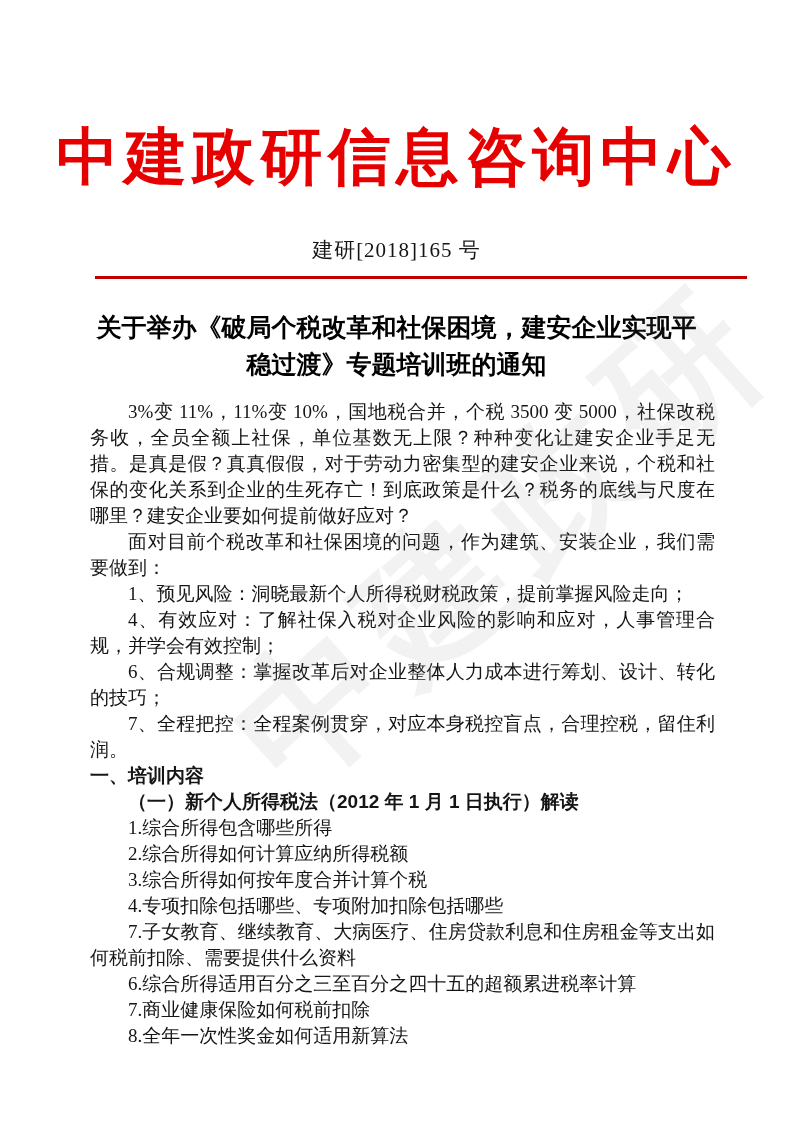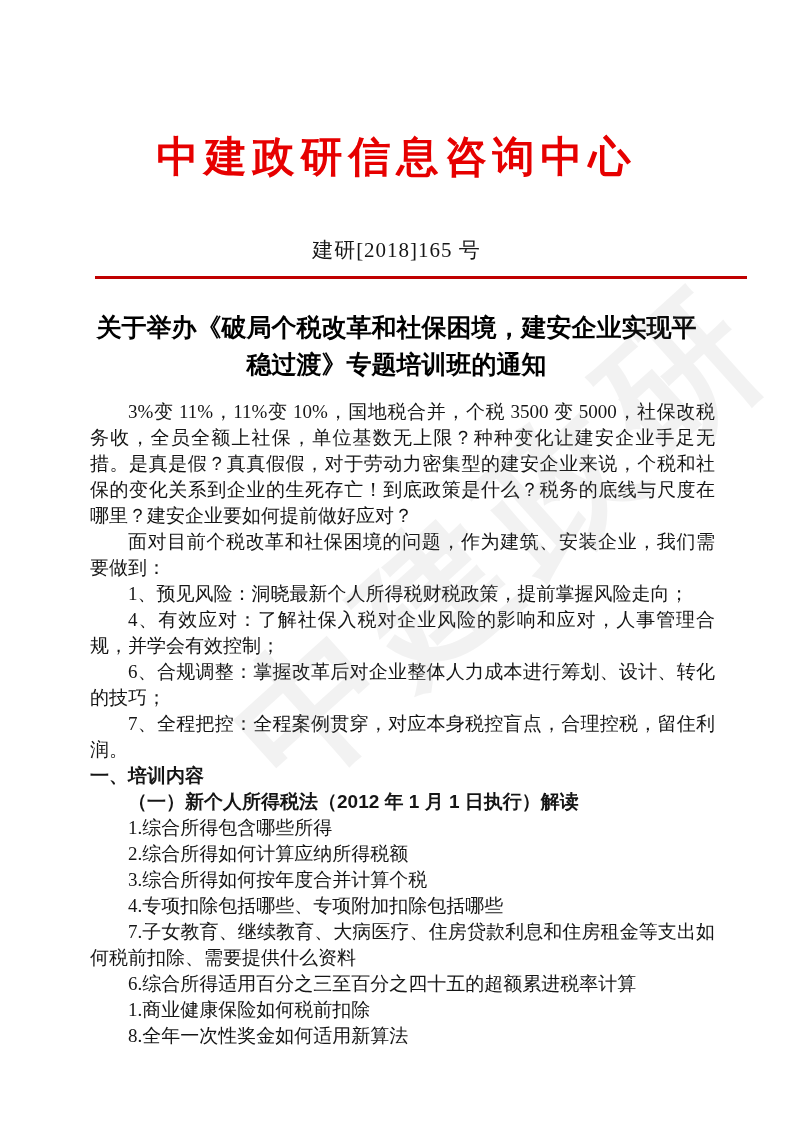--- a/index.html
+++ b/index.html
@@ -32,21 +32,21 @@
     pointer-events: none;
     user-select: none;
   }
   .org-name {
     margin: 0;
     padding-top: 118px;
     text-align: center;
     color: #e60000;
     font-family: "Liberation Sans", sans-serif;
     font-weight: bold;
-    font-size: 42px;
+    font-size: 62px;
     line-height: 78px;
     letter-spacing: 6px;
     white-space: nowrap;
   }
   .doc-number {
     margin-top: 41px;
     text-align: center;
     font-size: 21px;
     line-height: 26px;
     letter-spacing: 1px;
@@ -119,17 +119,17 @@
 
     <p class="section-heading">一、培训内容</p>
     <p class="subsection-heading">（一）新个人所得税法（2012 年 1 月 1 日执行）解读</p>
 
     <p class="para">1.综合所得包含哪些所得</p>
     <p class="para">2.综合所得如何计算应纳所得税额</p>
     <p class="para">3.综合所得如何按年度合并计算个税</p>
     <p class="para">4.专项扣除包括哪些、专项附加扣除包括哪些</p>
     <p class="para">7.子女教育、继续教育、大病医疗、住房贷款利息和住房租金等支出如何税前扣除、需要提供什么资料</p>
     <p class="para">6.综合所得适用百分之三至百分之四十五的超额累进税率计算</p>
-    <p class="para">1.商业健康保险如何税前扣除</p>
+    <p class="para">7.商业健康保险如何税前扣除</p>
     <p class="para">8.全年一次性奖金如何适用新算法</p>
   </div>
 
 </div>
 
 </body></html>

